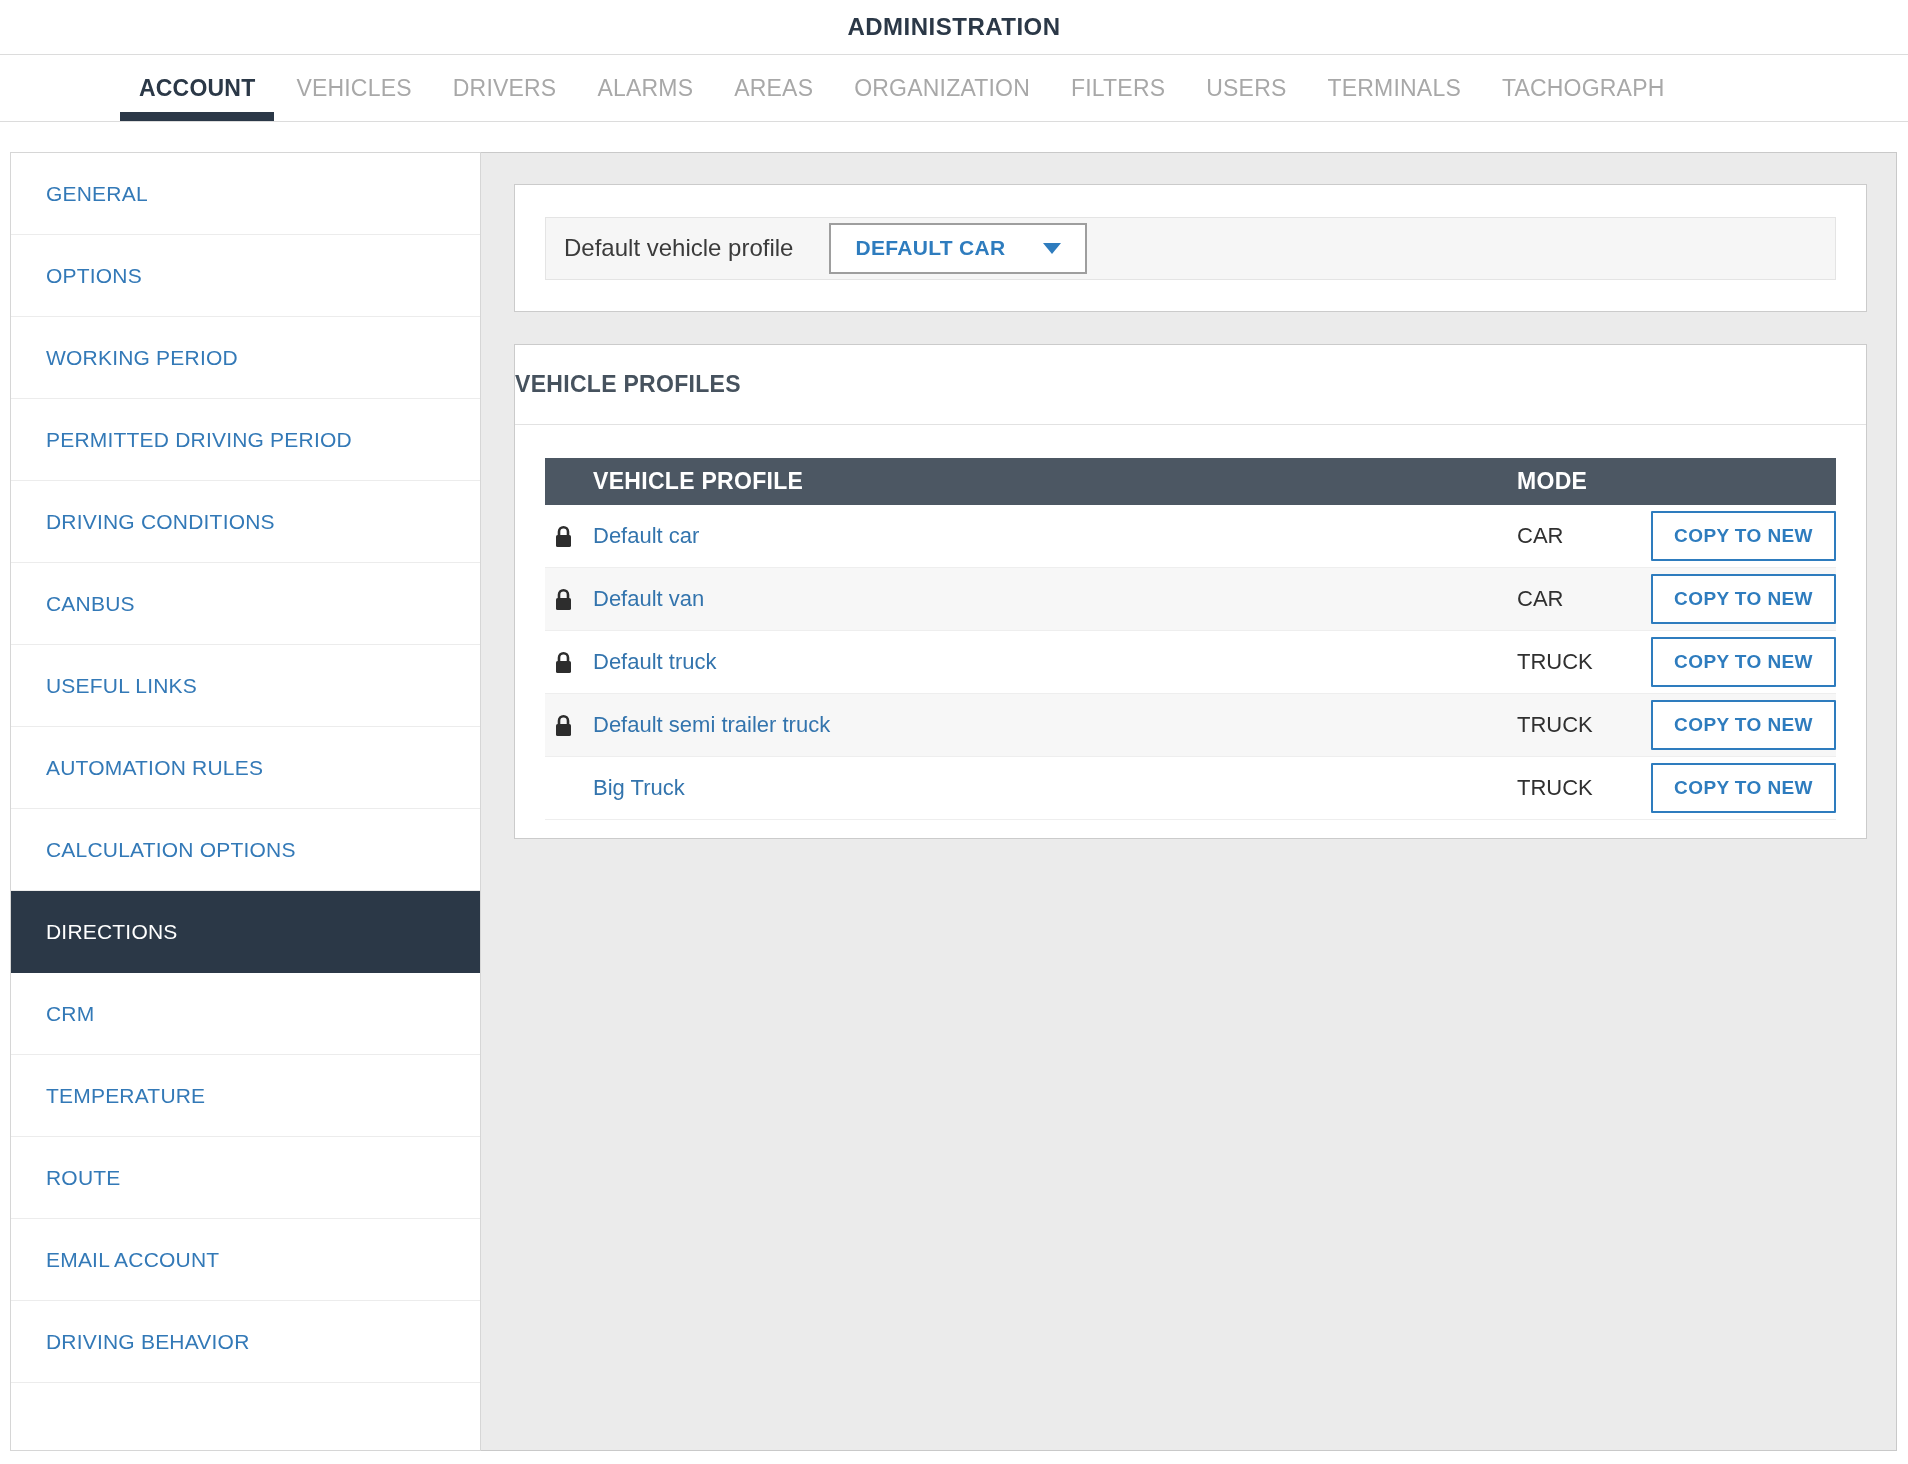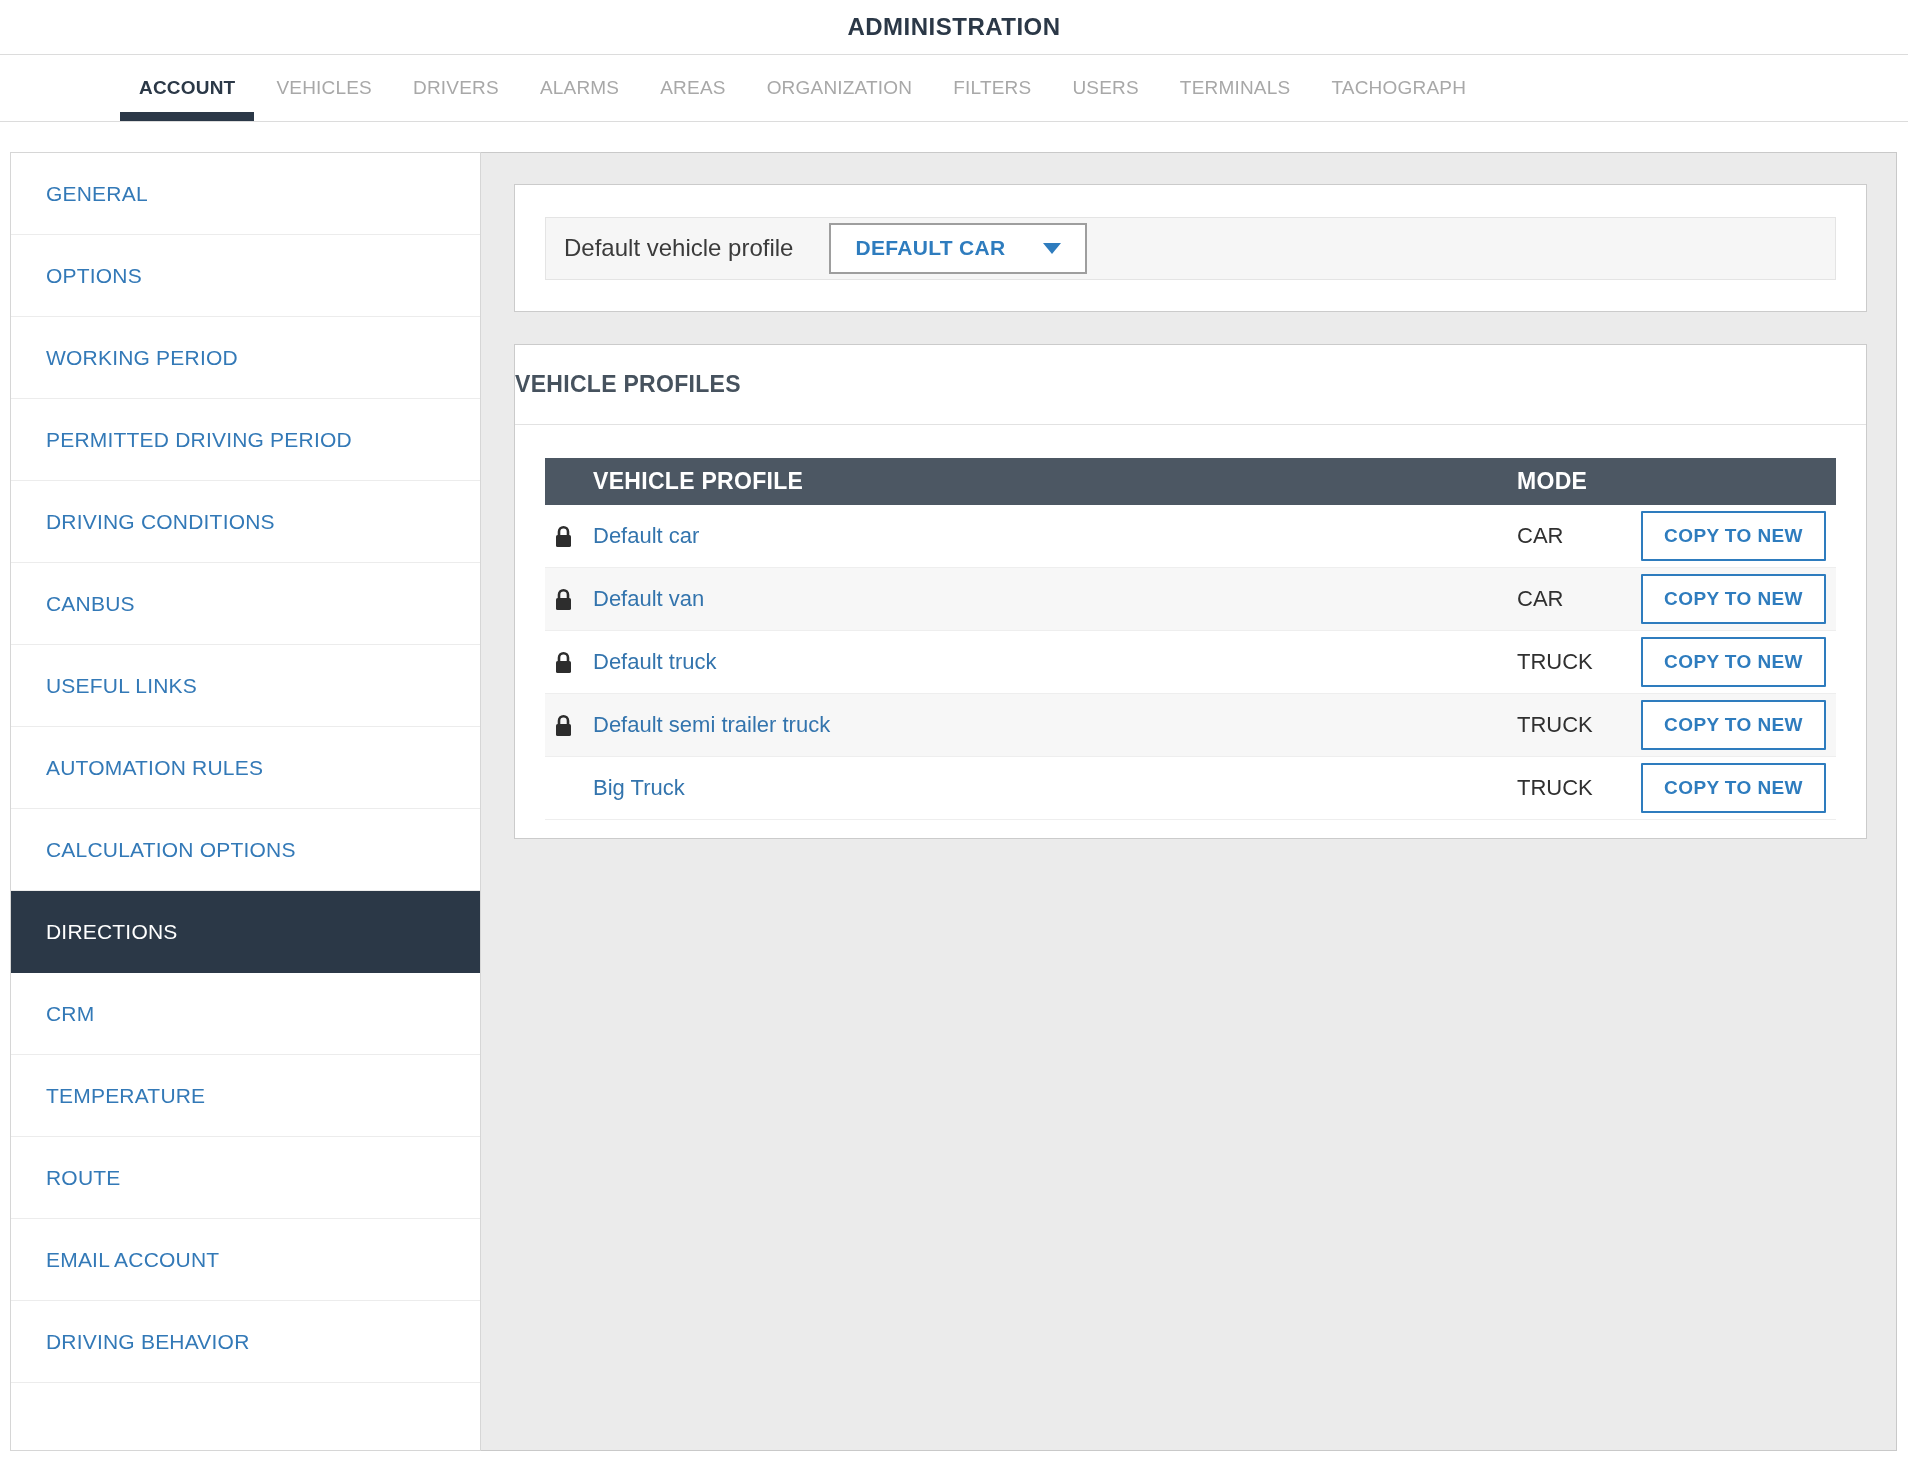--- a/index.html
+++ b/index.html
@@ -7,21 +7,21 @@
               font-family:"Liberation Sans","DejaVu Sans",sans-serif; }
 
   
   .app-header { height:55px; border-bottom:1px solid #dcdcdc;
                 display:flex; align-items:center; justify-content:center; }
   .app-title { font-size:24px; font-weight:700; color:#2b3847; letter-spacing:.5px; }
 
   
   .tabbar { height:67px; border-bottom:1px solid #dcdcdc;
             display:flex; align-items:stretch; padding-left:139px; }
-  .tab { display:flex; align-items:center; font-size:19px; color:#a8a8a8;
+  .tab { display:flex; align-items:center; font-size:23px; color:#a8a8a8;
          letter-spacing:.2px; margin-right:41px; position:relative; cursor:pointer;
          white-space:nowrap; }
   .tab.active { color:#2b3847; font-weight:700; }
   .tab.active::after { content:""; position:absolute; left:-19px; right:-19px;
                        bottom:0; height:9px; background:#2b3847; }
 
   
   .content { position:absolute; top:152px; left:10px; right:11px; bottom:13px;
              display:flex; align-items:stretch; }
 
@@ -58,21 +58,21 @@
                    font-size:23px; font-weight:700; color:#46525e;
                    letter-spacing:.3px; border-bottom:1px solid #e2e2e2; }
   .ptable { margin:33px 30px 0 30px; }
   .trow, .thead { display:flex; align-items:center; }
   .thead { height:47px; background:#4c5763; color:#fff; font-weight:700;
            font-size:23px; letter-spacing:.3px; }
   .col-lock   { width:46px; flex:0 0 46px; display:flex; align-items:center;
                 padding-left:10px; }
   .col-name   { flex:1; padding-left:2px; }
   .col-mode   { width:114px; flex:0 0 114px; }
-  .col-action { width:205px; flex:0 0 205px; display:flex; justify-content:center; }
+  .col-action { width:205px; flex:0 0 205px; display:flex; justify-content:flex-end; }
   .trow { height:63px; background:#fff; border-bottom:1px solid #eeeeee; }
   .trow.alt { background:#f7f7f7; }
   .profile-link { font-size:22px; color:#3374ad; text-decoration:none; cursor:pointer; }
   .mode-text { font-size:22px; color:#303030; }
   .copy-btn { width:185px; height:50px; background:#fff; border:2px solid #2e7cbe;
               color:#2e7cbe; font-size:19px; font-weight:700; letter-spacing:.4px;
               cursor:pointer; font-family:inherit; border-radius:1px; }
   .lock-svg { display:block; }
 </style>
 </head>

